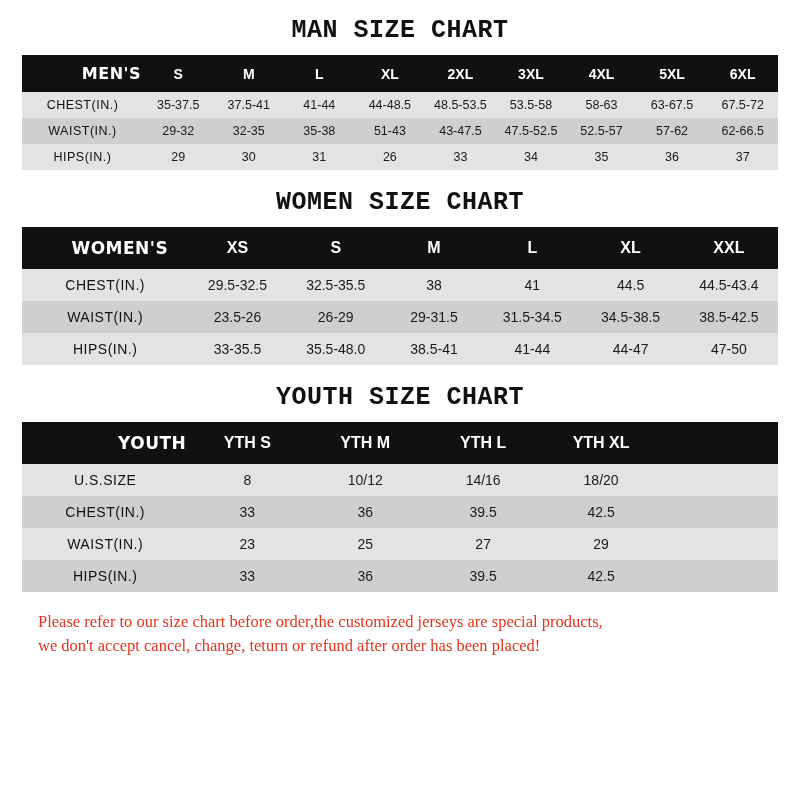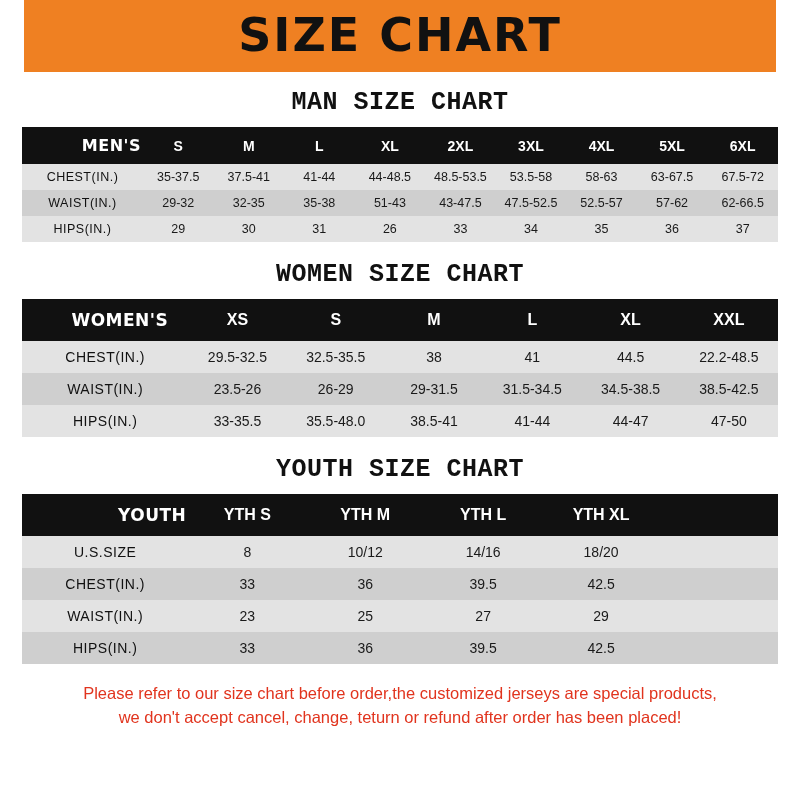--- a/index.html
+++ b/index.html
@@ -112,38 +112,32 @@
   #women-table tbody td.rowlabel { font-size: 14px; }
 
   #youth-table thead th { font-size: 16px; padding: 11px 2px; }
   #youth-table thead th.rowlabel { font-size: 17px; }
   #youth-table tbody td { font-size: 14px; padding: 8px 2px; }
   #youth-table tbody td.rowlabel { font-size: 14px; }
 
   .note {
     margin-top: 18px;
     padding: 0 16px;
-    text-align: center;
     color: #e1341e;
     font-size: 16.5px;
     line-height: 1.45;
-    font-family: Liberation Sans, sans-serif;
+    font-family: Liberation Serif, serif;
   }
   .note span { display: block; }
 </style>
 </head>
 <body>
 
 <div class="page">
 
-  <div class="header-band">
-    <div class="band-notch-left"></div>
-    <div class="band-notch-right"></div>
-    <div class="title">SIZE CHART</div>
-  </div>
 
   <div class="content">
 
     <div class="section-title sec1-title">MAN SIZE CHART</div>
     <table class="size-table" id="men-table">
       <thead>
         <tr>
           <th class="rowlabel" style="width:16%">MEN'S</th>
           <th>S</th>
           <th>M</th>
@@ -210,21 +204,21 @@
         </tr>
       </thead>
       <tbody>
         <tr class="odd">
           <td class="rowlabel">CHEST(IN.)</td>
           <td>29.5-32.5</td>
           <td>32.5-35.5</td>
           <td>38</td>
           <td>41</td>
           <td>44.5</td>
-          <td>22.2-48.5</td>
+          <td>44.5-43.4</td>
         </tr>
         <tr class="even">
           <td class="rowlabel">WAIST(IN.)</td>
           <td>23.5-26</td>
           <td>26-29</td>
           <td>29-31.5</td>
           <td>31.5-34.5</td>
           <td>34.5-38.5</td>
           <td>38.5-42.5</td>
         </tr>

